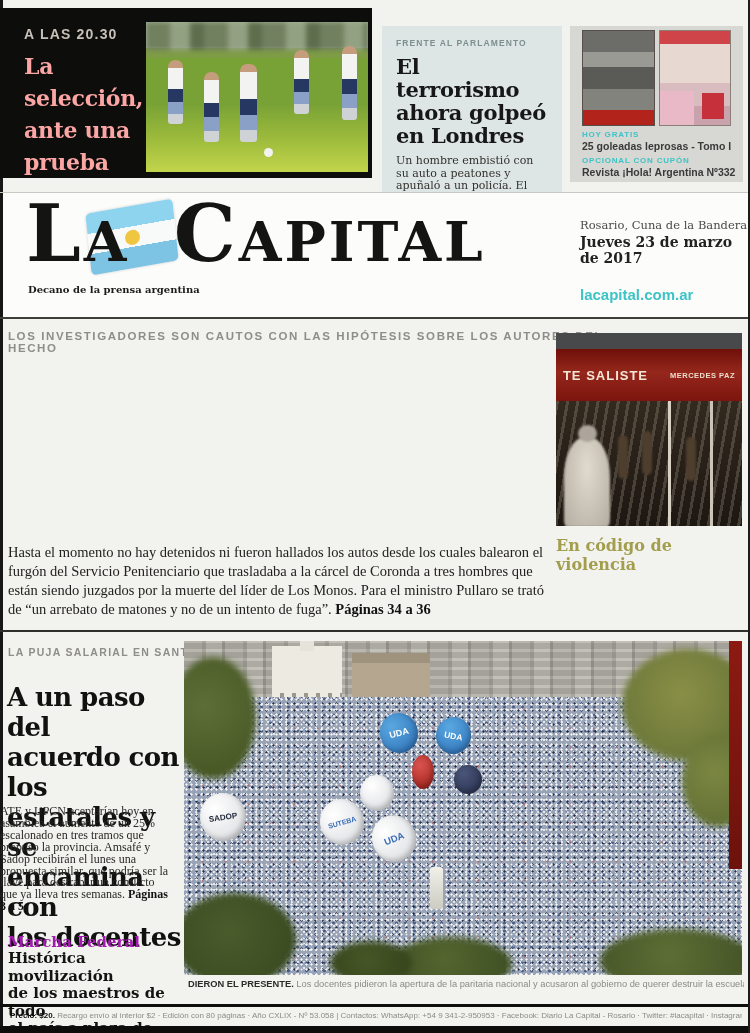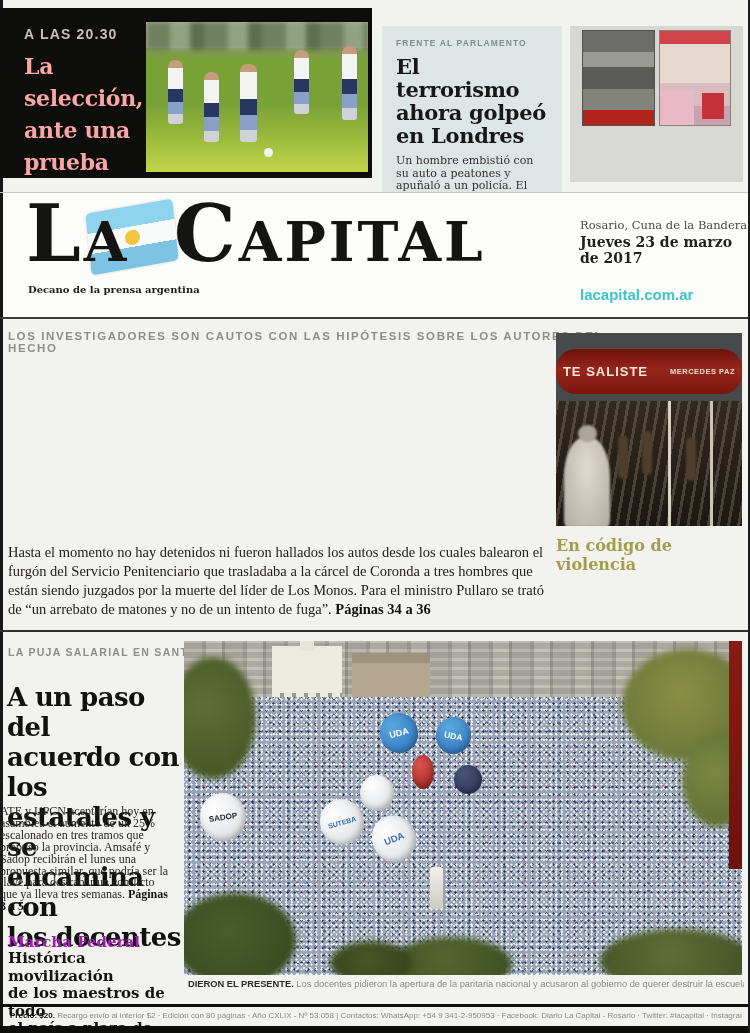--- a/index.html
+++ b/index.html
@@ -61,23 +61,23 @@
   .mi-site{margin-top:20px;font-family:"Liberation Sans",sans-serif;font-size:15px;font-weight:bold;color:#3ec3c6;cursor:pointer;}
 
   
   .rule-dark{left:0;top:317px;width:750px;height:2px;background:#3d3d3a;}
   .main-kicker{left:8px;top:330px;width:600px;font-family:"Liberation Sans",sans-serif;font-size:11.5px;font-weight:bold;letter-spacing:1.6px;color:#8e8d8a;}
   .main-headline{left:5px;top:344px;width:552px;font-family:"DejaVu Serif",serif;font-weight:bold;font-size:46px;line-height:53px;letter-spacing:-1px;color:#111110;}
   .main-lead{left:8px;top:543px;width:538px;font-family:"Liberation Serif",serif;font-size:14.5px;line-height:19px;color:#23211f;}
   .pages-bold{font-weight:bold;color:#111;}
 
   .shopfront{left:556px;top:333px;width:186px;height:193px;overflow:hidden;background:#47494a;}
-  .awning{position:absolute;left:0;top:16px;width:100%;height:45px;
+  .awning{position:absolute;left:0;top:16px;width:100%;height:52px;
     background:linear-gradient(180deg,#6f1009,#95271c 45%,#7c150e),repeating-linear-gradient(90deg,rgba(255,130,90,.16) 0 6px,rgba(0,0,0,0) 6px 14px);
-    display:flex;align-items:center;justify-content:center;gap:22px;border-radius:20px;}
+    display:flex;align-items:center;justify-content:center;gap:22px;}
   .sign1{font-family:"Liberation Sans",sans-serif;font-weight:bold;font-size:13px;letter-spacing:1px;color:#f3e7d6;}
   .sign2{font-family:"Liberation Sans",sans-serif;font-weight:bold;font-size:7.5px;letter-spacing:.5px;color:#eddcc8;}
   .shopwindow{position:absolute;left:0;top:68px;width:100%;height:125px;
     background:repeating-linear-gradient(100deg,rgba(205,195,175,.22) 0 3px,rgba(0,0,0,0) 3px 10px),linear-gradient(180deg,#32291f,#1d1712);}
   .doorframe{position:absolute;left:112px;top:68px;width:3px;height:125px;background:#d8d2c4;box-shadow:42px 0 0 #cbc5b7;}
   .mannequin{position:absolute;width:10px;height:44px;border-radius:5px;background:#4e3e2d;filter:blur(1px);}
   .m1{left:62px;top:102px}.m2{left:86px;top:98px}.m3{left:130px;top:104px}
   .passerby{position:absolute;left:8px;top:104px;width:46px;height:90px;border-radius:45% 45% 8% 8%;
     background:radial-gradient(ellipse at 50% 35%,#e0dacf,#b3aca1);filter:blur(1px);}
   .passerby-head{position:absolute;left:22px;top:92px;width:19px;height:17px;border-radius:50%;background:#aba59b;filter:blur(.8px);}
@@ -185,20 +185,26 @@
   </div>
 
   <div class="abs teaser-promo">
     <div class="promo-img1">
       <div class="promo-strip"></div>
     </div>
     <div class="promo-img2">
       <div class="promo-pink"></div>
       <div class="promo-red"></div>
     </div>
+    <div class="promo-text">
+      <div class="promo-label">HOY GRATIS</div>
+      <div class="promo-item">25 goleadas leprosas - Tomo I</div>
+      <div class="promo-label">OPCIONAL CON CUPÓN</div>
+      <div class="promo-item">Revista ¡Hola! Argentina Nº332</div>
+    </div>
   </div>
 
   <div class="abs rule-light"></div>
   <div class="abs masthead-band"></div>
   <div class="abs flag">
     <div class="flag-sun"></div>
   </div>
   <div class="abs masthead-title">La Capital</div>
   <div class="abs masthead-tagline">Decano de la prensa argentina</div>
   <div class="abs masthead-info">

